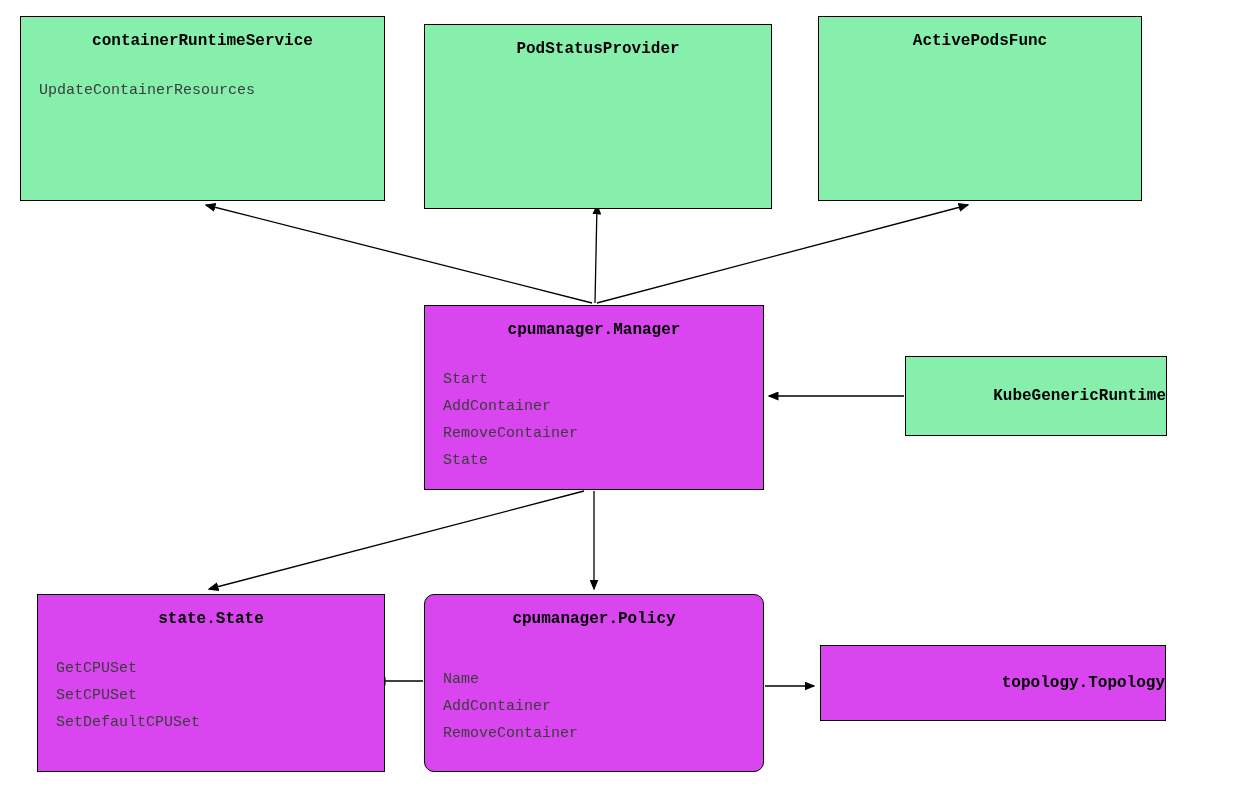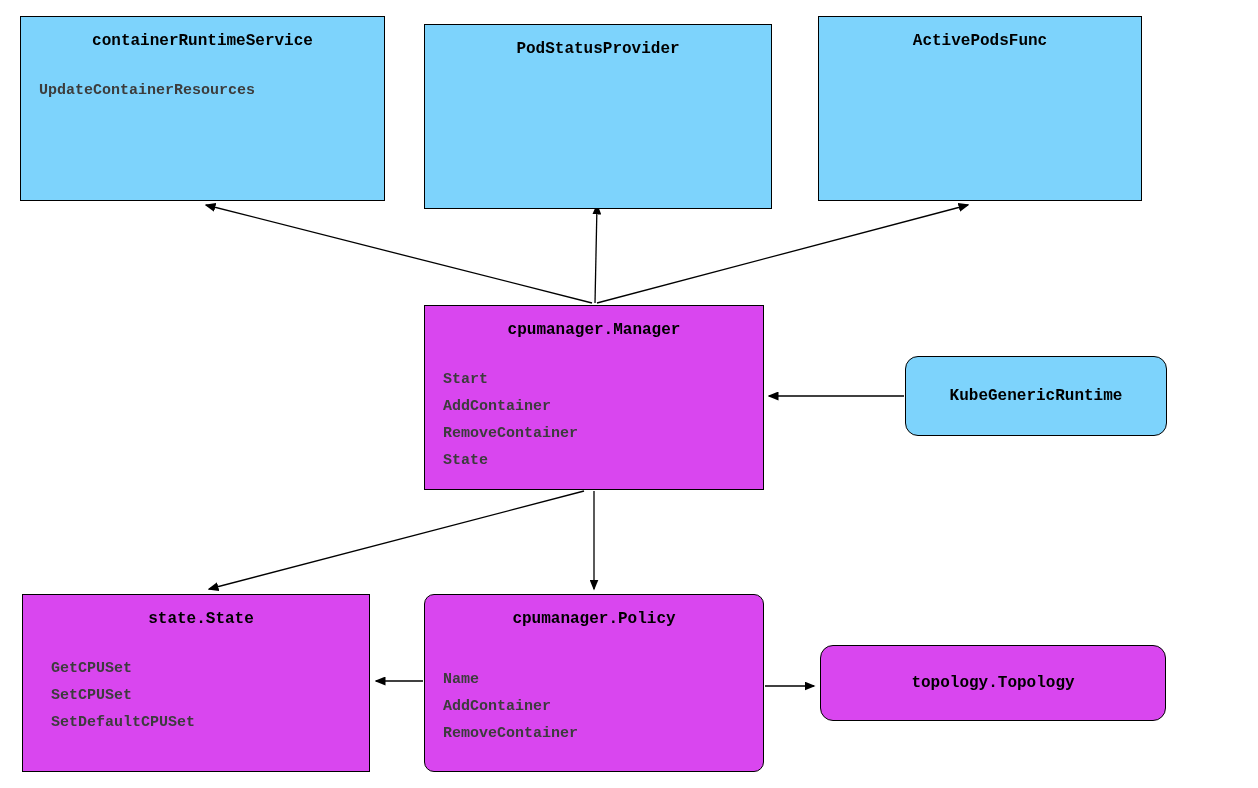--- a/index.html
+++ b/index.html
@@ -8,40 +8,39 @@
     position: relative;
     width: 1258px;
     height: 788px;
     background: #ffffff;
     font-family: "Liberation Mono", "DejaVu Sans Mono", monospace;
     overflow: hidden;
   }
   .node {
     position: absolute;
     border: 1px solid #000000;
-    background: #7dd3fc;
+    background: #86efac;
   }
   .node.blue { background: #d946ef; }
   .node-title {
     margin-top: 15px;
     text-align: center;
     font-weight: bold;
     font-size: 16px;
     color: #000000;
     white-space: pre;
   }
   .node-methods {
     margin-top: 27px;
     padding-left: 18px;
     font-size: 15px;
     color: #3c3c3c;
-    font-weight: bold;
   }
   .method { line-height: 27px; white-space: pre; }
-  .node.center { display: flex; align-items: center; justify-content: center; border-radius: 13px; }
+  .node.center { display: flex; align-items: center; justify-content: flex-end; }
   .node.center .node-title { margin: 0; }
   svg.arrows {
     position: absolute;
     left: 0; top: 0;
     width: 1258px; height: 788px;
     pointer-events: none;
   }
   svg.arrows line { stroke: #000000; stroke-width: 1.3; }
 </style>
 </head>
@@ -87,21 +86,21 @@
       <div class="method">AddContainer</div>
       <div class="method">RemoveContainer</div>
       <div class="method">State</div>
     </div>
   </div>
 
   <div class="node center" style="left:905px; top:356px; width:262px; height:80px;">
     <div class="node-title">KubeGenericRuntime</div>
   </div>
 
-  <div class="node blue" style="left:22px; top:594px; width:348px; height:178px;padding-left:10px;">
+  <div class="node blue" style="left:37px; top:594px; width:348px; height:178px;">
     <div class="node-title">state.State</div>
     <div class="node-methods">
       <div class="method">GetCPUSet</div>
       <div class="method">SetCPUSet</div>
       <div class="method">SetDefaultCPUSet</div>
     </div>
   </div>
 
   <div class="node blue" style="left:424px; top:594px; width:340px; height:178px;border-radius:10px;">
     <div class="node-title">cpumanager.Policy</div>

